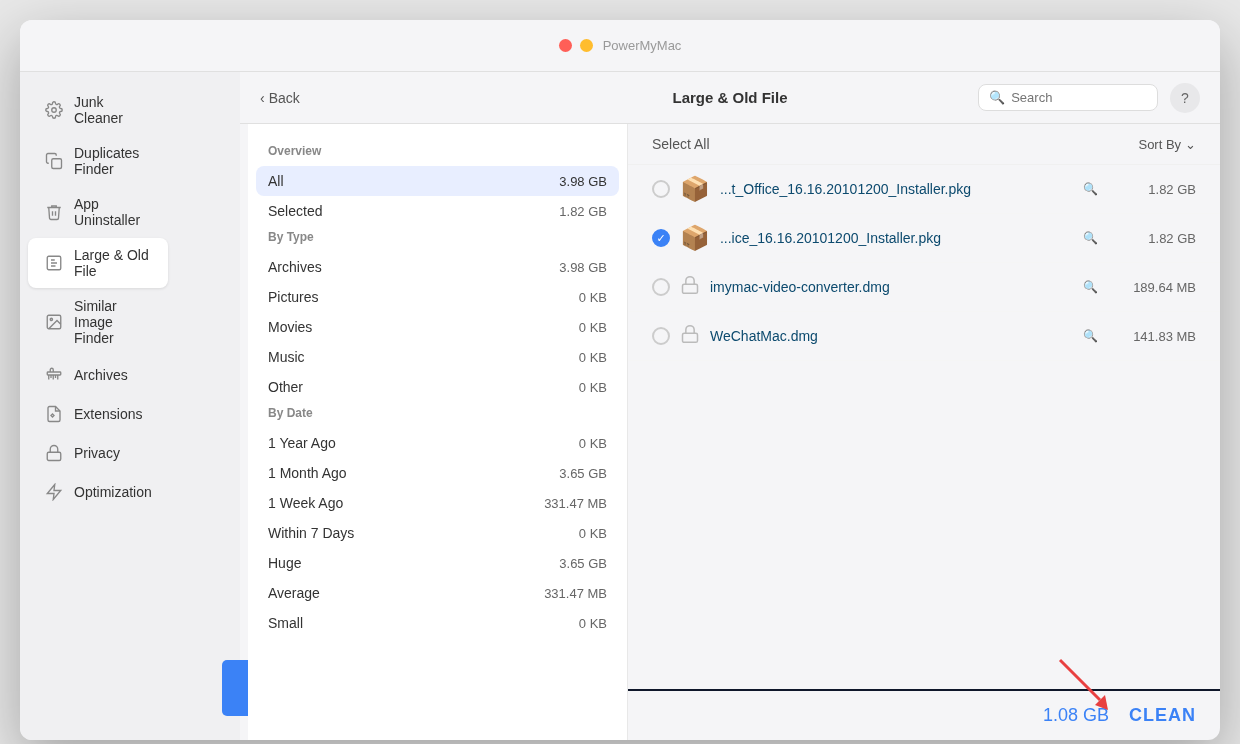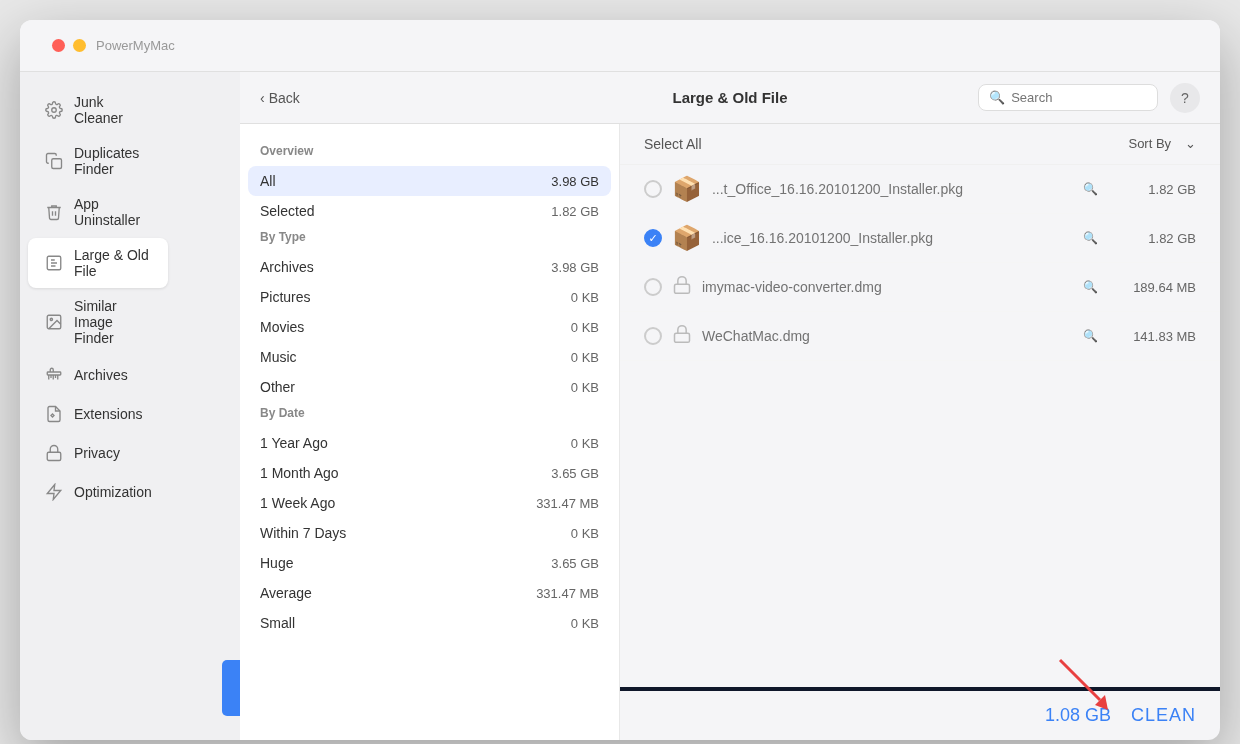--- a/index.html
+++ b/index.html
@@ -20,23 +20,24 @@
       box-shadow: 0 20px 60px rgba(0,0,0,0.3);
       display: flex;
       flex-direction: column;
       overflow: hidden;
     }
     .titlebar {
       height: 52px;
       background: #f5f5f7;
       display: flex;
       align-items: center;
-      padding: 0 32px;
+      padding: 0 7px;
       border-bottom: 1px solid #e0e0e0;
       flex-shrink: 0;
+      justify-content: center;
     }
     .traffic-lights {
       display: flex;
       gap: 8px;
       align-items: center;
     }
     .traffic-light {
       width: 13px;
       height: 13px;
       border-radius: 50%;
@@ -179,20 +180,21 @@
       overflow: hidden;
     }
     
     .filter-panel {
       width: 380px;
       background: white;
       border-right: 1px solid #e8e8e8;
       overflow-y: auto;
       padding: 16px 0;
       flex-shrink: 0;
+      margin-left: 8px;
     }
     .filter-section-title {
       font-size: 12px;
       font-weight: 600;
       color: #888;
       padding: 4px 20px 8px;
       text-transform: none;
     }
     .filter-row {
       display: flex;
@@ -214,35 +216,35 @@
     .filter-row.selected .filter-row-value { color: #333; }
     
     .file-panel {
       flex: 1;
       display: flex;
       flex-direction: column;
       overflow: hidden;
     }
     .file-list-header {
       display: flex;
-      align-items: flex-start;
+      align-items: flex-end;
       justify-content: space-between;
       padding: 12px 24px;
       border-bottom: 1px solid #f0f0f0;
     }
     .select-all-label {
       font-size: 14px;
       color: #555;
     }
     .sort-by {
       font-size: 13px;
       color: #555;
       display: flex;
       align-items: center;
-      gap: 14px;
+      gap: 4px;
       cursor: pointer;
     }
     .file-list {
       flex: 1;
       overflow-y: auto;
     }
     .file-item {
       display: flex;
       align-items: center;
       padding: 10px 24px;
@@ -269,52 +271,52 @@
       color: white;
       font-size: 11px;
     }
     .file-icon {
       font-size: 24px;
       flex-shrink: 0;
     }
     .file-name {
       flex: 1;
       font-size: 14px;
-      color: #737373;
+      color: #0c4a6e;
     }
     .file-search-icon {
       color: #bbb;
       font-size: 14px;
       margin-right: 8px;
       cursor: pointer;
     }
     .file-size {
       font-size: 13px;
       color: #666;
       min-width: 80px;
       text-align: right;
     }
     
     .file-footer {
       padding: 14px 24px;
       display: flex;
       align-items: center;
       justify-content: flex-end;
       gap: 20px;
-      border-top: 4px solid #0f172a;
+      border-top: 2px solid #0f172a;
       position: relative;
     }
     .clean-size {
       font-size: 18px;
       color: #3b82f6;
       font-weight: 500;
     }
     .clean-btn {
       font-size: 18px;
-      font-weight: 400;
+      font-weight: 700;
       color: #3b82f6;
       background: none;
       border: none;
       cursor: pointer;
       letter-spacing: 1px;
     }
   </style>
 </head>
 <body>
 

